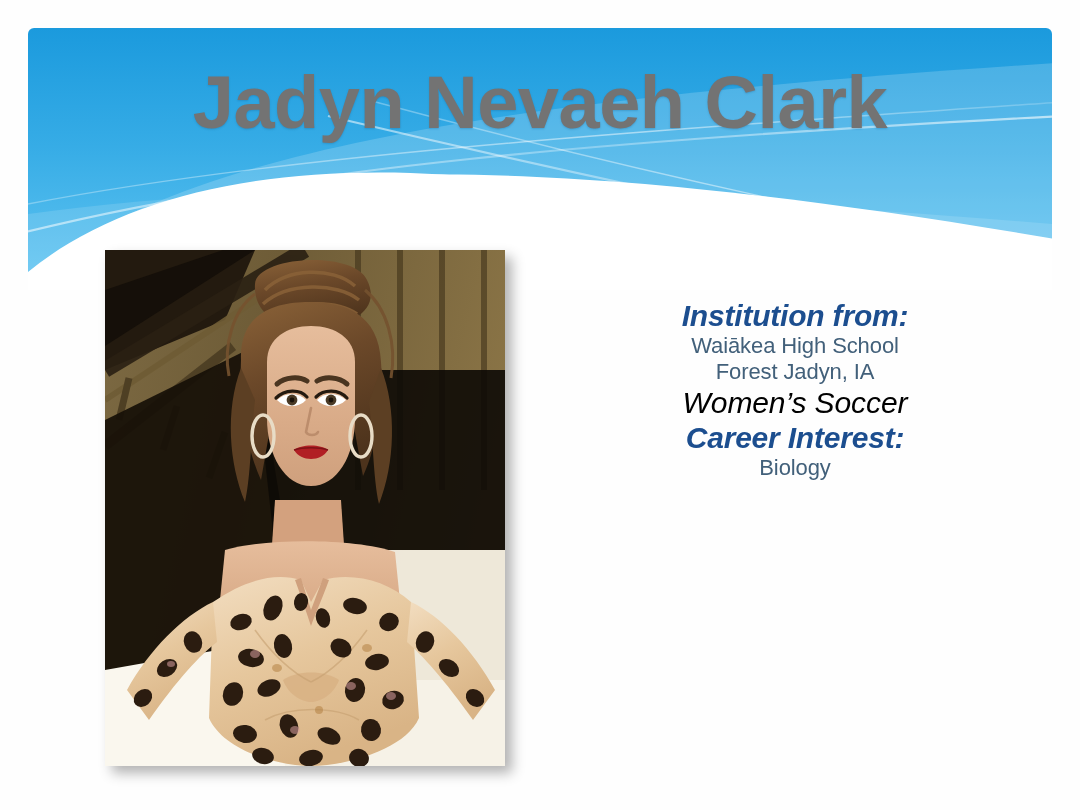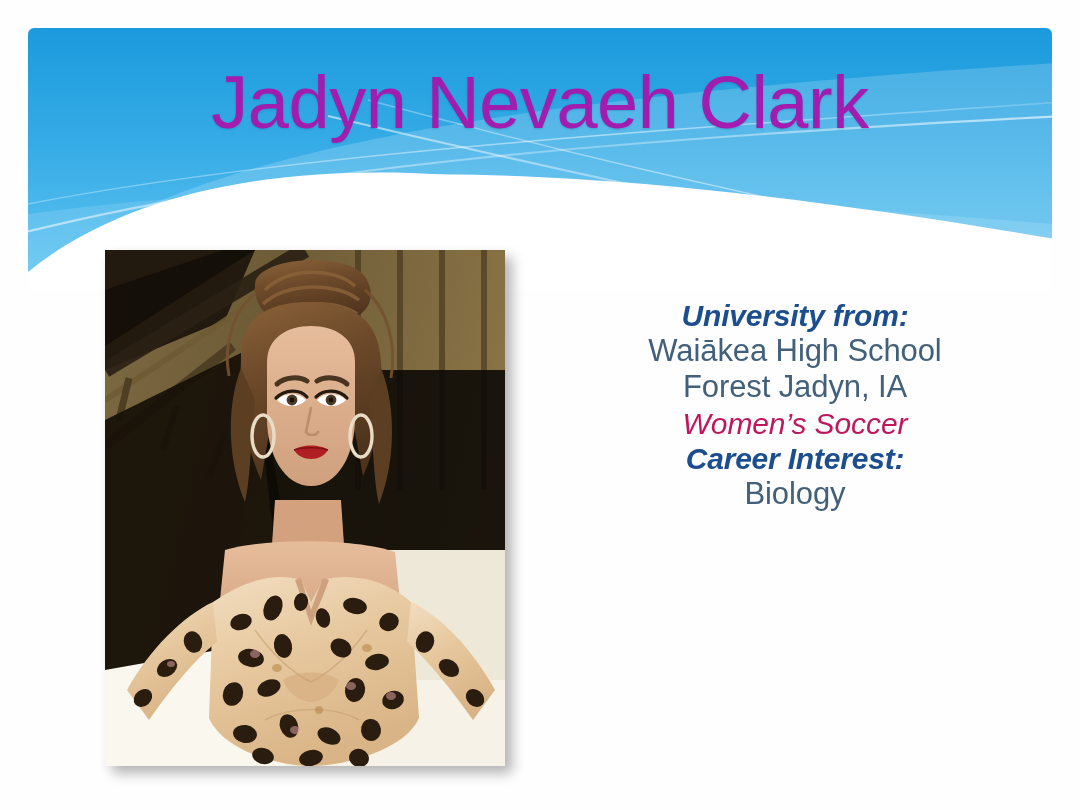--- a/index.html
+++ b/index.html
@@ -37,23 +37,23 @@
     width: 1024px;
     height: 262px;
   }
 
   .title {
     position: absolute;
     left: 28px;
     top: 64px;
     width: 1024px;
     text-align: center;
-    color: #a21caf;
+    color: #737373;
     font-size: 74px;
-    font-weight: normal;
+    font-weight: bold;
     letter-spacing: -0.5px;
     line-height: 1.05;
     text-shadow: 0 1px 2px rgba(20,90,140,0.28);
     white-space: nowrap;
   }
 
   
   .photo-frame {
     position: absolute;
     left: 105px;
@@ -83,30 +83,30 @@
     white-space: nowrap;
   }
   .info .lbl {
     font-size: 30px;
     font-weight: bold;
     font-style: italic;
     color: #1c4e8f;
     letter-spacing: -0.2px;
   }
   .info .val {
-    font-size: 31px;
+    font-size: 22px;
     font-weight: normal;
     color: #42607a;
     letter-spacing: -0.1px;
   }
   .info .val-italic {
     font-size: 30px;
     font-weight: normal;
     font-style: italic;
-    color: #be185d;
+    color: #000000;
     letter-spacing: -0.1px;
   }
 </style>
 </head>
 <body>
 
 <div class="slide">
 
   <div class="banner">
     <svg viewBox="0 0 1024 262" preserveAspectRatio="none">
@@ -313,21 +313,21 @@
         </g>
 
         <rect x="0" y="0" width="400" height="516" fill="none"></rect>
       </g>
     </svg>
   </div>
 
   <div class="info">
 
     <div class="line">
-      <span class="lbl">University from:</span>
+      <span class="lbl">Institution from:</span>
     </div>
     <div class="line">
       <span class="val">Waiākea High School</span>
     </div>
 
 
     <div class="line">
       <span class="val">Forest Jadyn, IA</span>
     </div>
 

